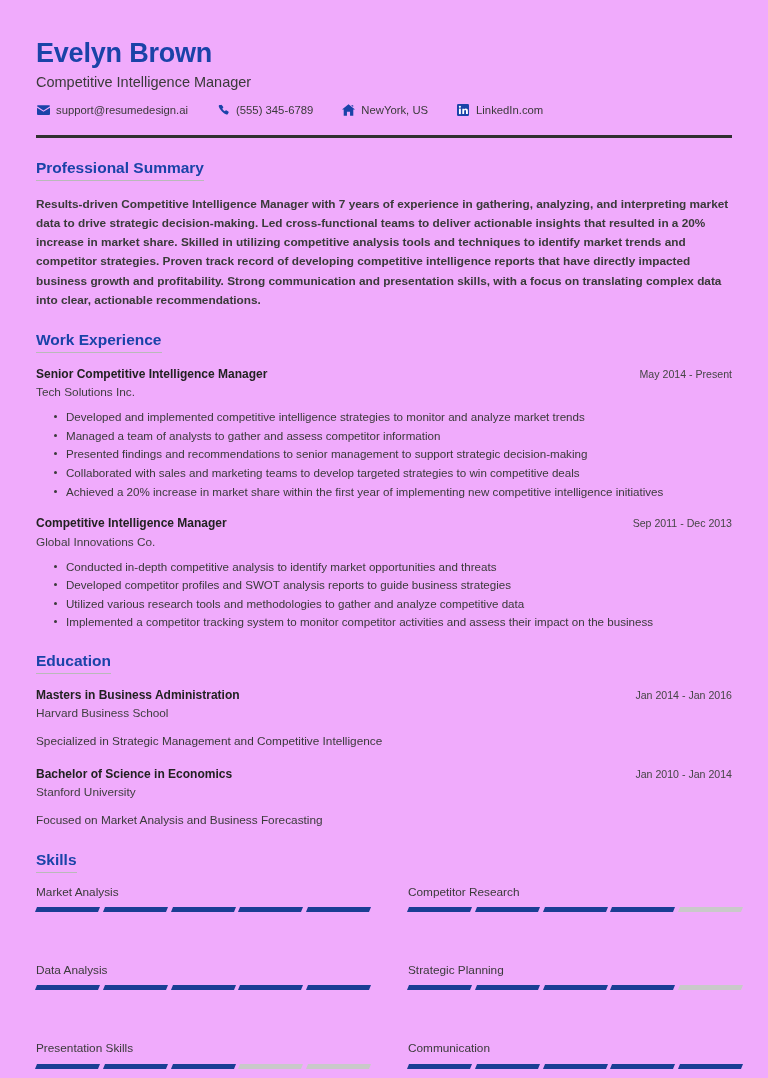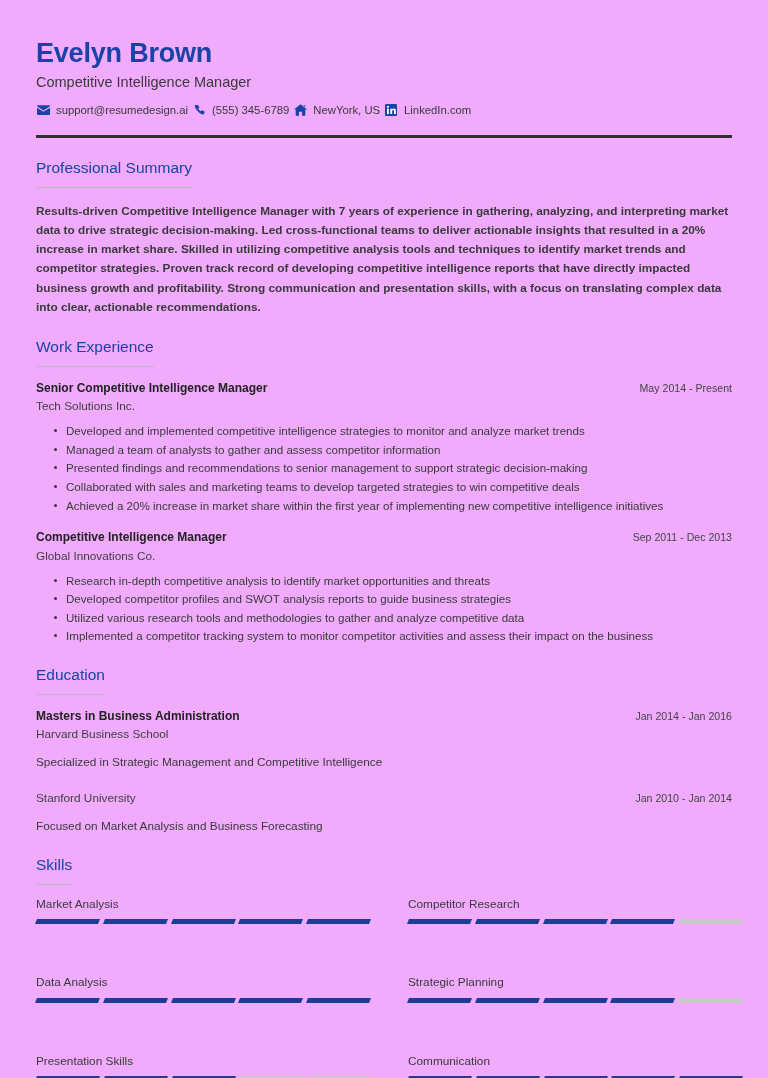--- a/index.html
+++ b/index.html
@@ -43,21 +43,21 @@
   .contact-row {
     display: flex;
     align-items: center;
     margin-top: 13px;
     flex-wrap: wrap;
   }
 
   .contact-item {
     display: flex;
     align-items: center;
-    margin-right: 4px;
+    margin-right: 28px;
     font-size: 11.3px;
     color: #3a3a3a;
     white-space: nowrap;
   }
 
   .contact-item .ci-icon {
     display: inline-flex;
     align-items: center;
     justify-content: center;
     width: 14px;
@@ -72,23 +72,23 @@
     border-top: 3px solid #303030;
     margin-top: 19px;
   }
 
   
   .section { margin-top: 21px; }
 
   .section-title {
     display: inline-block;
     font-size: 15.5px;
-    font-weight: normal;
+    font-weight: bold;
     color: #1a43a8;
-    padding-bottom: 9px;
+    padding-bottom: 2px;
     border-bottom: 1.5px solid #b9b9b9;
     line-height: 1.2;
   }
 
   .section-body { margin-top: 14px; }
 
   
   .summary-text {
     font-size: 11.8px;
     line-height: 1.63;
@@ -288,21 +288,21 @@
 
       <div class="entry">
         <div class="entry-head">
           <div class="entry-headings">
             <div class="entry-title">Competitive Intelligence Manager</div>
             <div class="entry-sub">Global Innovations Co.</div>
           </div>
           <div class="entry-date">Sep 2011 - Dec 2013</div>
         </div>
         <ul class="entry-bullets">
-          <li>Research in-depth competitive analysis to identify market opportunities and threats</li>
+          <li>Conducted in-depth competitive analysis to identify market opportunities and threats</li>
           <li>Developed competitor profiles and SWOT analysis reports to guide business strategies</li>
           <li>Utilized various research tools and methodologies to gather and analyze competitive data</li>
           <li>Implemented a competitor tracking system to monitor competitor activities and assess their impact on the business</li>
         </ul>
       </div>
 
     </div>
   </div>
 
   <div class="section">
@@ -316,20 +316,21 @@
             <div class="entry-sub">Harvard Business School</div>
           </div>
           <div class="entry-date">Jan 2014 - Jan 2016</div>
         </div>
         <div class="entry-note">Specialized in Strategic Management and Competitive Intelligence</div>
       </div>
 
       <div class="entry">
         <div class="entry-head">
           <div class="entry-headings">
+            <div class="entry-title">Bachelor of Science in Economics</div>
             <div class="entry-sub">Stanford University</div>
           </div>
           <div class="entry-date">Jan 2010 - Jan 2014</div>
         </div>
         <div class="entry-note">Focused on Market Analysis and Business Forecasting</div>
       </div>
 
     </div>
   </div>
 

